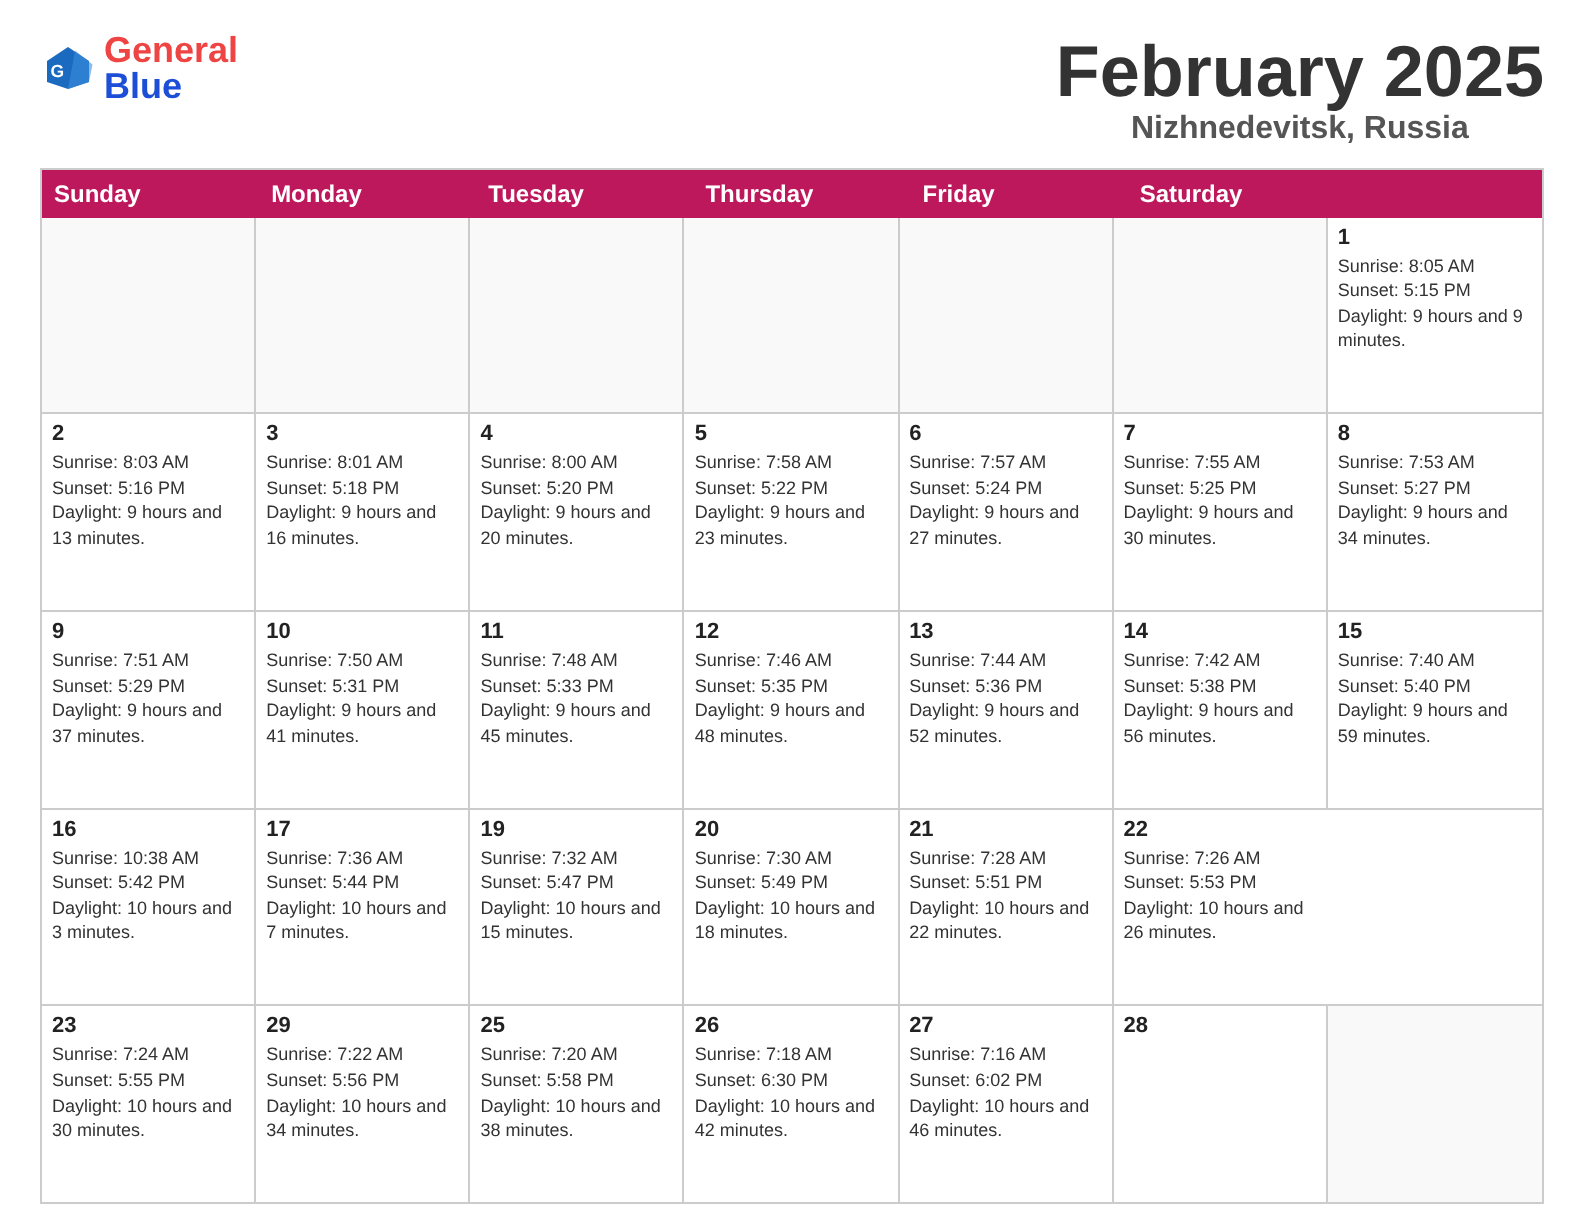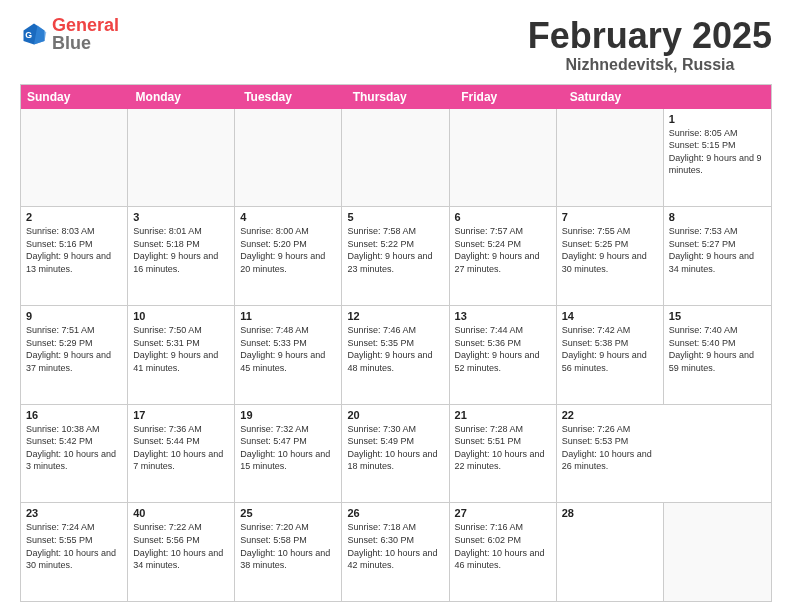--- a/index.html
+++ b/index.html
@@ -27,21 +27,21 @@
       display: flex;
       align-items: center;
       gap: 4px;
     }
     .logo-text {
       font-size: 18px;
       font-weight: bold;
       line-height: 1;
     }
     .logo-general { color: #ef4444; }
-    .logo-blue { color: #737373; }
+    .logo-blue { color: #1d4ed8; }
     .logo-icon {
       width: 28px;
       height: 28px;
     }
     .title-block {
       text-align: center;
     }
     .month-title {
       font-size: 36px;
       font-weight: bold;
@@ -55,21 +55,21 @@
     }
     .calendar {
       flex: 1;
       display: flex;
       flex-direction: column;
       border: 1px solid #ccc;
     }
     .cal-header {
       display: grid;
       grid-template-columns: repeat(7, 1fr);
-      background: #ec4899;
+      background: #be185d;
       gap: 10px;
     }
     .cal-header-cell {
       color: #fff;
       font-size: 12px;
       font-weight: bold;
       padding: 5px 6px;
       text-align: left;
     }
     .cal-body {
@@ -288,21 +288,21 @@
           </div>
         </div>
         <div class="cal-row">
           <div class="cal-cell">
             <div class="day-num">23</div>
             <div class="day-info">Sunrise: 7:24 AM
 Sunset: 5:55 PM
 Daylight: 10 hours and 30 minutes.</div>
           </div>
           <div class="cal-cell">
-            <div class="day-num">40</div>
+            <div class="day-num">29</div>
             <div class="day-info">Sunrise: 7:22 AM
 Sunset: 5:56 PM
 Daylight: 10 hours and 34 minutes.</div>
           </div>
           <div class="cal-cell">
             <div class="day-num">25</div>
             <div class="day-info">Sunrise: 7:20 AM
 Sunset: 5:58 PM
 Daylight: 10 hours and 38 minutes.</div>
           </div>

